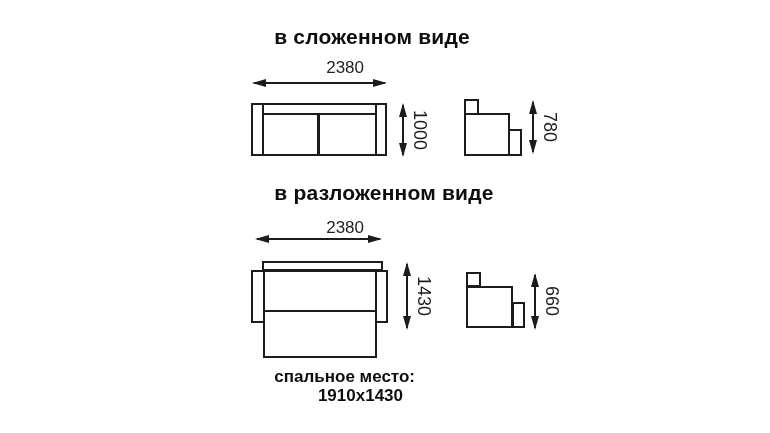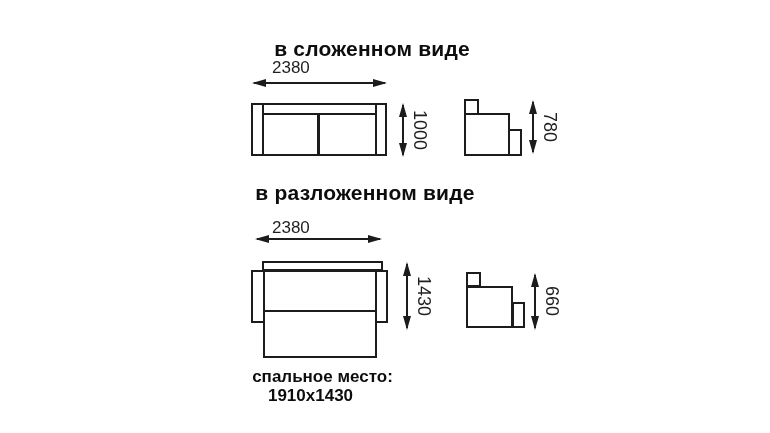--- a/index.html
+++ b/index.html
@@ -29,21 +29,21 @@
     position:absolute;
     border:2px solid var(--line);
     background:#fff;
     box-sizing:border-box;
   }
   .hline,.vline{position:absolute;background:var(--line);}
   .dim-label-h{
     position:absolute;
     font-size:17px;
     color:#1f1f1f;
-    text-align:left;
+    text-align:right;
     white-space:nowrap;
   }
   .dim-label-v{
     position:absolute;
     width:22px;
     display:flex;
     align-items:center;
     justify-content:center;
   }
   .dim-label-v span{
@@ -79,32 +79,32 @@
   }
   .ah-s{
     bottom:0;left:50%;margin-left:-4px;
     border-width:14px 4px 0 4px;
     border-color:var(--line) transparent transparent transparent;
   }
   .caption{
     position:absolute;
     font-weight:bold;
     font-size:17px;
-    text-align:center;
+    text-align:right;
     color:#0d0d0d;
     white-space:nowrap;
   }
   .z1{z-index:1}.z2{z-index:2}.z3{z-index:3}.z4{z-index:4}
 </style>
 </head>
 <body>
 
 <div id="canvas">
 
-  <div class="title" style="left:232px;top:25px;width:280px;margin-top:12px;">в сложенном виде</div>
+  <div class="title" style="left:232px;top:25px;width:280px;">в сложенном виде</div>
 
   <div>
     <div class="dim-label-h" style="left:272px;top:58px;width:92px;">2380</div>
     <div class="arrow-h" style="left:252px;top:76px;width:135px;height:14px;">
       <div class="shaft"></div>
       <span class="ah ah-w"></span>
       <span class="ah ah-e"></span>
     </div>
   </div>
 
@@ -137,21 +137,21 @@
     <div class="arrow-v" style="left:526px;top:100px;width:14px;height:54px;">
       <div class="shaft"></div>
       <span class="ah ah-n"></span>
       <span class="ah ah-s"></span>
     </div>
     <div class="dim-label-v" style="left:538px;top:100px;height:54px;">
       <span>780</span>
     </div>
   </div>
 
-  <div class="title" style="left:225px;top:181px;width:280px;">в разложенном виде</div>
+  <div class="title" style="left:244px;top:181px;width:280px;">в разложенном виде</div>
 
   <div>
     <div class="dim-label-h" style="left:272px;top:218px;width:92px;">2380</div>
     <div class="arrow-h" style="left:255px;top:232px;width:127px;height:14px;">
       <div class="shaft"></div>
       <span class="ah ah-w"></span>
       <span class="ah ah-e"></span>
     </div>
   </div>
 

